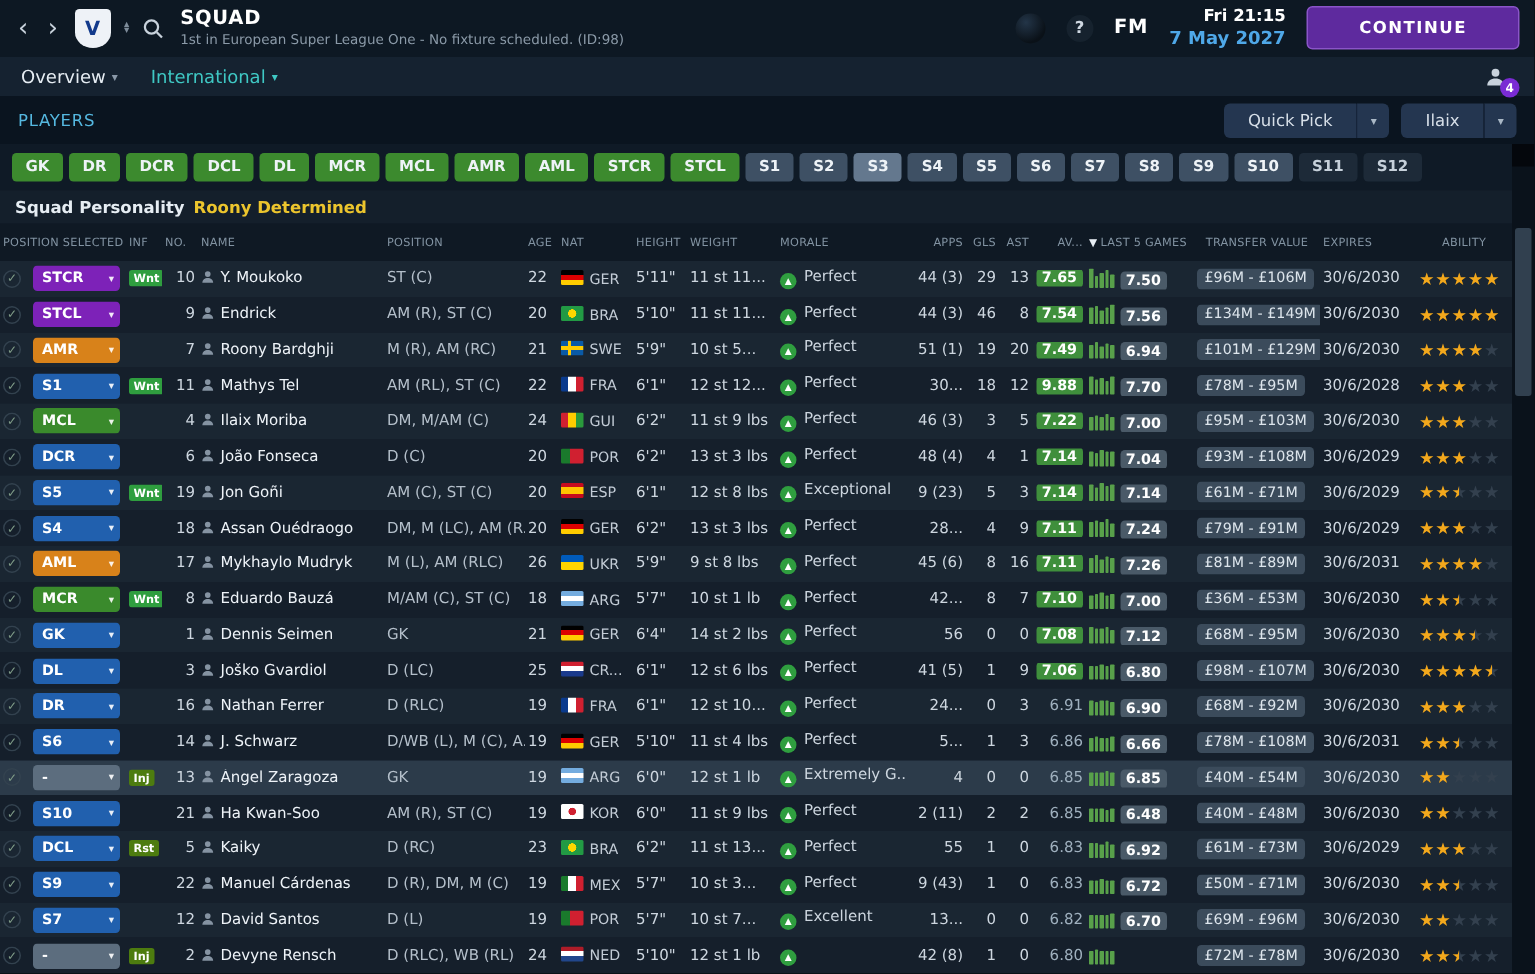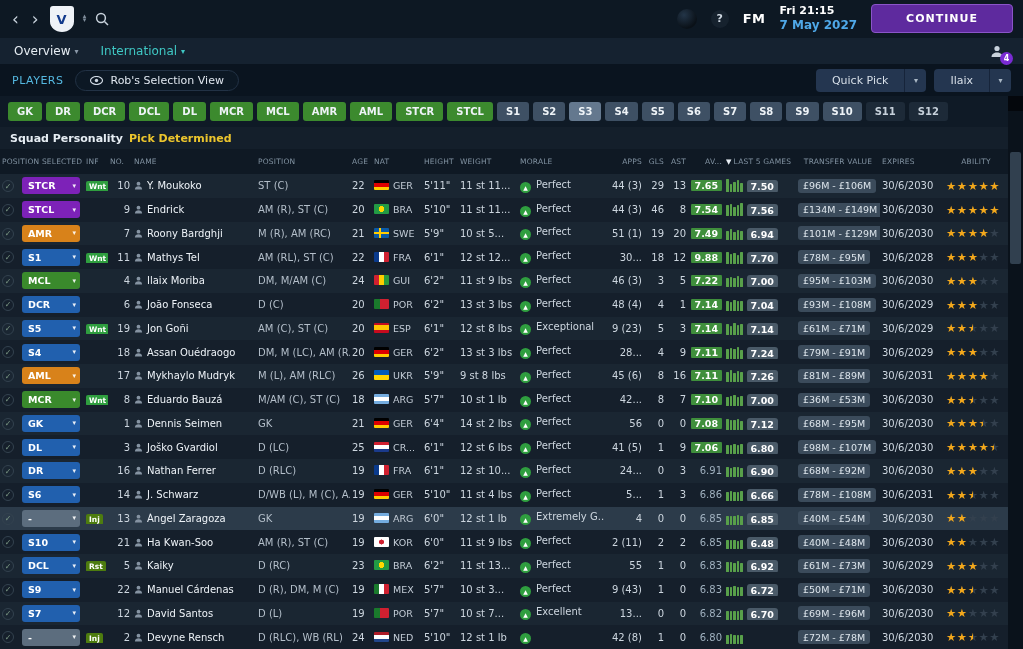--- a/index.html
+++ b/index.html
@@ -14,21 +14,21 @@
   .switch{display:flex;flex-direction:column;line-height:.55;color:#7e8c9a;font-size:7px}
   .switch i{font-style:normal}
   .searchic svg{display:block}
   .titlebox{line-height:1.25;margin-left:2px}
   .ttl{font-size:13px;font-weight:bold;color:#fff;letter-spacing:.5px}
   .sub{font-size:9px;color:#8b9aa8}
   .tright{margin-left:auto;display:flex;align-items:center;gap:14px}
   .globe{width:20px;height:20px;border-radius:50%;background:radial-gradient(circle at 35% 30%,#233548,#0a1118 70%);display:inline-block}
   .helpc{width:18px;height:18px;border-radius:50%;background:#16222e;color:#cfd8e2;font-size:11px;font-weight:bold;display:inline-flex;align-items:center;justify-content:center}
   .fmlogo{color:#fff;font-weight:bold;font-size:13px;letter-spacing:.5px}
-  .datebox{line-height:1.3}
+  .datebox{text-align:right;line-height:1.3}
   .d1{font-size:11px;font-weight:bold;color:#fff}
   .d2{font-size:12px;font-weight:bold;color:#4fa8e8}
   .continue{background:#5e2a9e;border:1px solid #8a55c8;border-radius:4px;color:#fff;font-family:inherit;font-size:11px;font-weight:bold;letter-spacing:1px;padding:7px 34px;cursor:pointer}
 
   
   .tabsbar{display:flex;align-items:center;height:26px;background:#152230;padding:0 14px;gap:22px}
   .tab{display:flex;align-items:center;gap:4px;font-size:12px;color:#e6edf3;cursor:pointer}
   .tab .car{font-style:normal;font-size:8px;color:#8a98a8}
   .tab.intl,.tab.intl .car{color:#3fc8c4}
   .notif{margin-left:auto;position:relative;width:24px;height:20px;display:flex;align-items:center;justify-content:center;cursor:pointer}
@@ -130,20 +130,24 @@
     <span class="switch">
         <i>▴</i>
         <i>▾</i>
       </span>
     <span class="searchic">
       <svg width="14" height="14" viewBox="0 0 14 14">
           <circle cx="6" cy="6" r="4.4" fill="none" stroke="#c8d2dc" stroke-width="1.5"></circle>
           <line x1="9.5" y1="9.5" x2="13" y2="13" stroke="#c8d2dc" stroke-width="1.5"></line>
         </svg>
     </span>
+    <div class="titlebox">
+      <div class="ttl">SQUAD</div>
+      <div class="sub">1st in European Super League One - No fixture scheduled. (ID:98)</div>
+    </div>
     <div class="tright">
       <span class="globe"></span>
       <span class="helpc">?</span>
       <span class="fmlogo">FM</span>
       <div class="datebox">
         <div class="d1">Fri 21:15</div>
         <div class="d2">7 May 2027</div>
       </div>
       <button class="continue">CONTINUE</button>
     </div>
@@ -162,27 +166,20 @@
       <svg width="14" height="14" viewBox="0 0 14 14">
           <circle cx="7" cy="4.5" r="2.6" fill="#c8d2dc"></circle>
           <path d="M1.5 13c0-3 2.5-4.6 5.5-4.6s5.5 1.6 5.5 4.6z" fill="#c8d2dc"></path>
         </svg>
       <span class="nbadge">4</span>
     </div>
   </div>
 
   <div class="toolbar">
     <span class="players">PLAYERS</span>
-    <div class="viewpill">
-      <svg width="13" height="9" viewBox="0 0 13 9">
-          <ellipse cx="6.5" cy="4.5" rx="6" ry="4" fill="none" stroke="#cfd8e2" stroke-width="1.2"></ellipse>
-          <circle cx="6.5" cy="4.5" r="1.7" fill="#cfd8e2"></circle>
-        </svg>
-      <span>Rob's Selection View</span>
-    </div>
     <div class="tbright">
       <div class="splitbtn">
         <span class="sbmain">Quick Pick</span>
         <span class="sbarrow">▾</span>
       </div>
       <div class="splitbtn">
         <span class="sbmain">Ilaix</span>
         <span class="sbarrow">▾</span>
       </div>
     </div>
@@ -209,21 +206,21 @@
       <button class="fbtn gray">S7</button>
       <button class="fbtn gray">S8</button>
       <button class="fbtn gray">S9</button>
       <button class="fbtn gray">S10</button>
       <button class="fbtn plain">S11</button>
       <button class="fbtn plain">S12</button>
     </div>
 
   <div class="personality">
     <span class="plab">Squad Personality</span>
-    <span class="pval">Pick Determined</span>
+    <span class="pval">Roony Determined</span>
   </div>
 
   <div class="thead">
     <div class="hcell w-possel">POSITION SELECTED</div>
     <div class="hcell w-inf">INF</div>
     <div class="hcell w-no">NO.</div>
     <div class="hcell w-name">NAME</div>
     <div class="hcell w-position">POSITION</div>
     <div class="hcell w-age">AGE</div>
     <div class="hcell w-nat">NAT</div>

